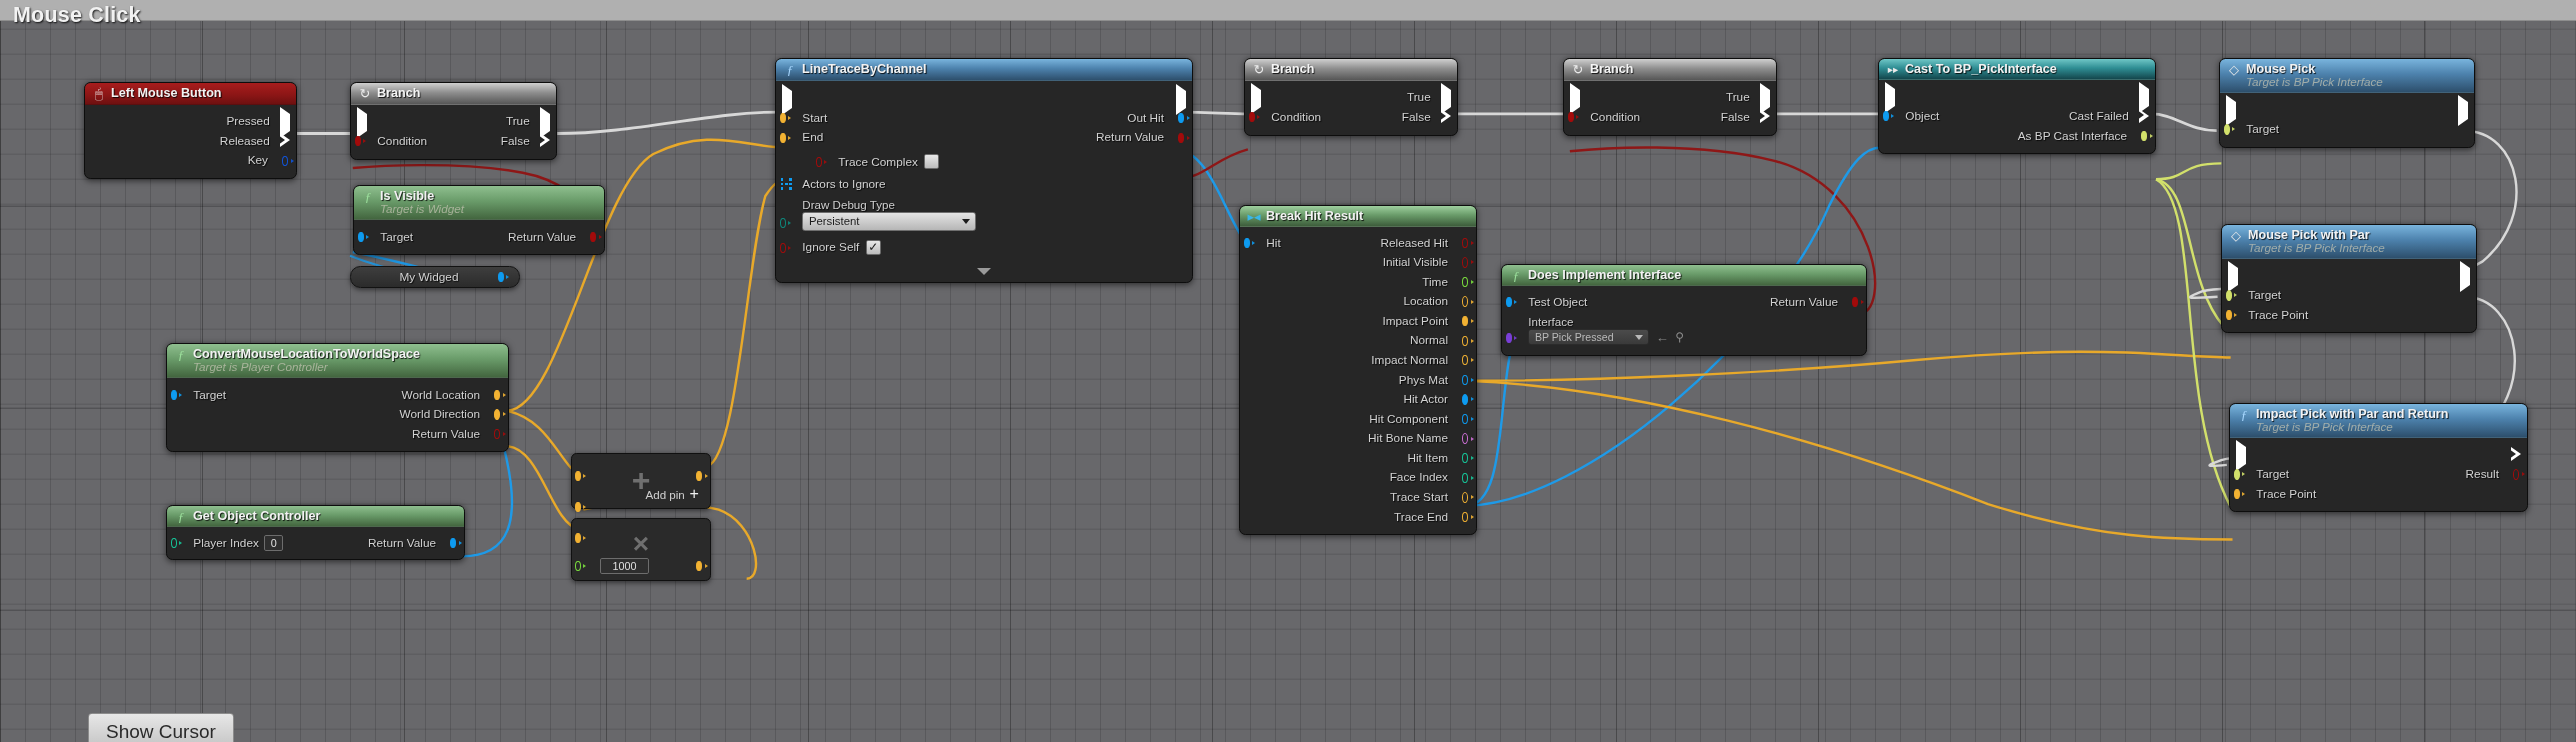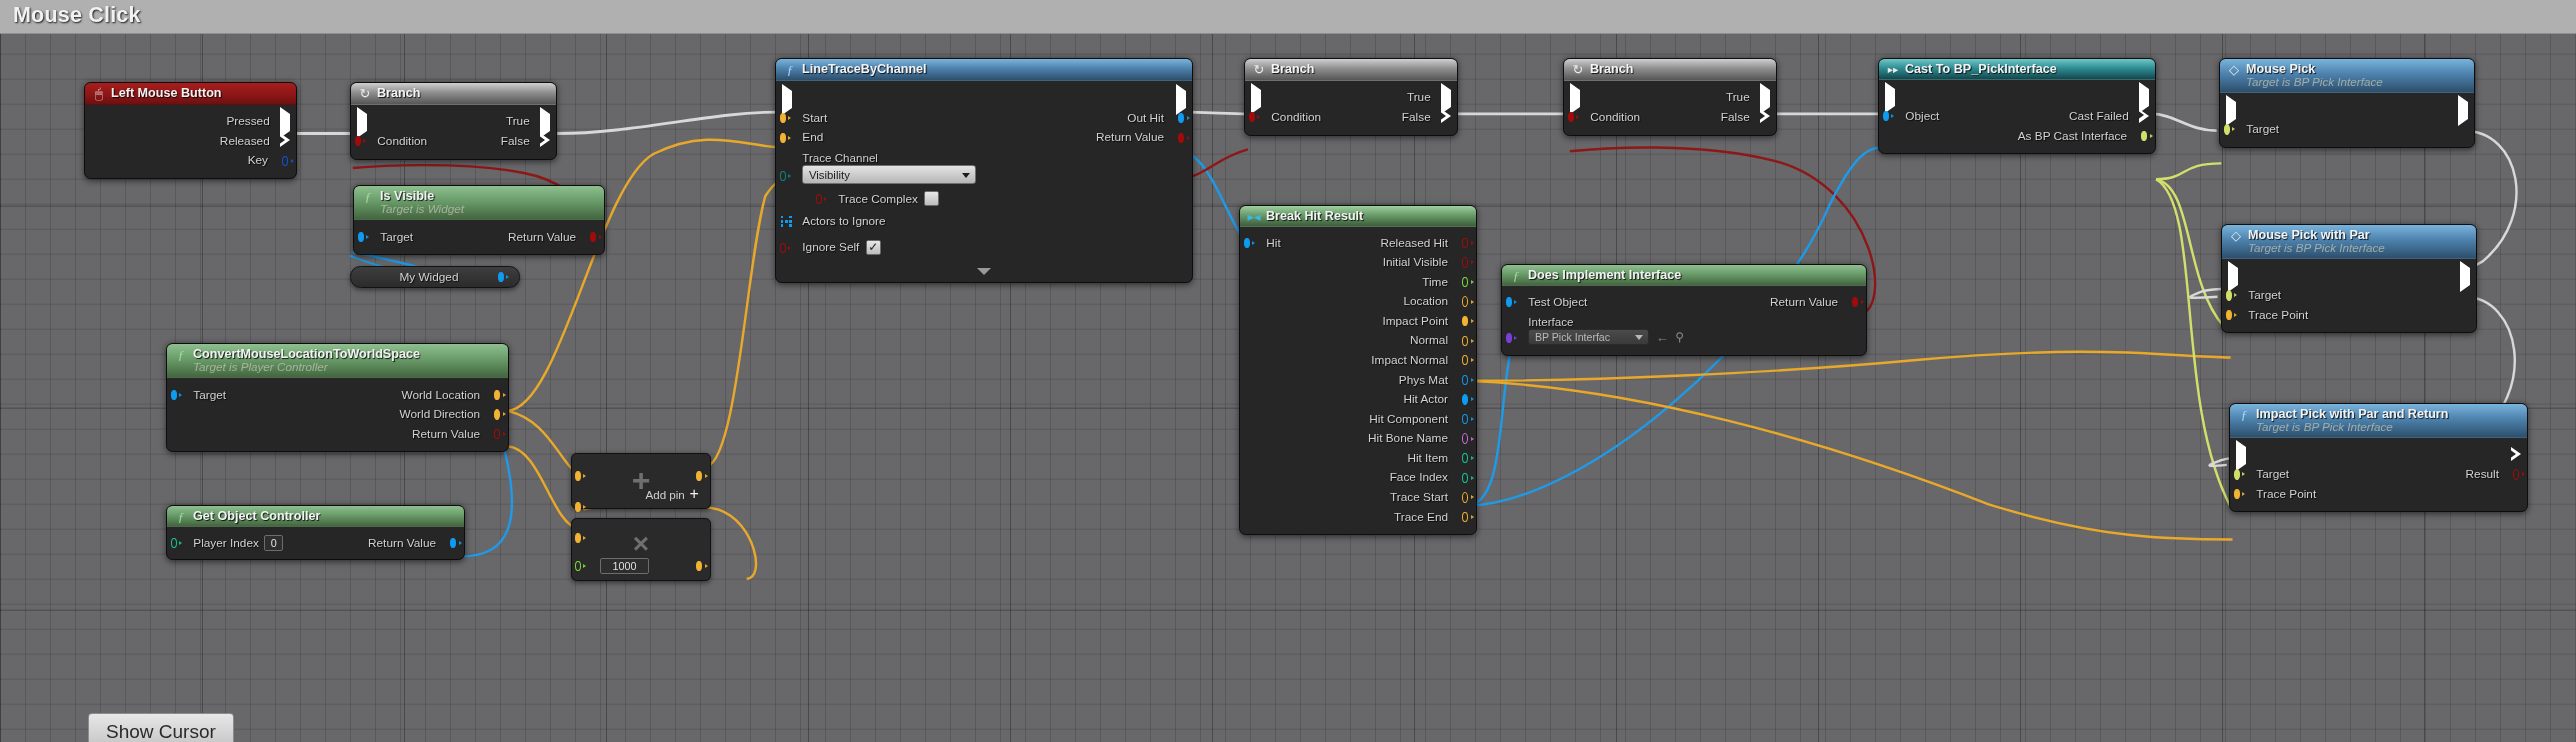--- a/index.html
+++ b/index.html
@@ -16,21 +16,21 @@
     background-image:
       linear-gradient(to right, rgba(0,0,0,.14) 0.9px, transparent 0.9px),
       linear-gradient(to bottom, rgba(0,0,0,.14) 0.9px, transparent 0.9px),
       linear-gradient(to right, rgba(0,0,0,.30) 1.4px, transparent 1.4px),
       linear-gradient(to bottom, rgba(0,0,0,.30) 1.4px, transparent 1.4px);
     background-size: 25px 25px, 25px 25px, 202px 202px, 202px 202px;
     background-position: 0 3.7px,0 3.7px,0 3.7px,0 3.7px;
   }
   
   #comment-bar{
-    position:absolute; left:0; top:0; width:2576px; height:34px;
+    position:absolute; left:0; top:0; width:2576px; height:21px;
     background:#b0b0b0;
     border-bottom:0.9px solid #8e8e8e;
   }
   #comment-title{
     position:absolute; left:13px; top:2.8px;
     font-size:21.5px; font-weight:bold; color:#f2f2f2;
     text-shadow:0.9px 0.9px 1.9px rgba(0,0,0,.85);
     letter-spacing:0.2px;
   }
   
@@ -468,34 +468,20 @@
         <span style="width:17px"></span>
         <span class="lbl">End</span>
         <span class="spacer"></span>
         <span class="lbl">Return Value</span>
         <span class="pin right c-bool pinwrap" style="top:3.7px;right:1.9px;">
             <span class="dot filled"></span>
             <span class="nub"></span>
           </span>
         <span style="width:18.7px"></span>
       </div>
-      <div class="row tall" style="align-items:flex-start;padding-top:3.7px;">
-        <span class="pin left c-byte pinwrap" style="top:22.4px;left:3.7px;">
-            <span class="dot"></span>
-            <span class="nub"></span>
-          </span>
-        <span style="width:17px"></span>
-        <span style="display:block;">
-          <span class="fieldlabel" style="display:block;">Trace Channel</span>
-          <span class="combo">
-            <span>Visibility</span>
-            <span class="ar"></span>
-          </span>
-        </span>
-      </div>
       <div class="row" style="margin-top:5.6px;margin-left:36px;">
         <span class="pin left c-bool pinwrap" style="top:3.7px;left:3.7px;">
             <span class="dot"></span>
             <span class="nub"></span>
           </span>
         <span style="width:17px"></span>
         <span class="lbl">Trace Complex</span>
         <span class="chk empty" style="margin-left:6.5px;">✓</span>
       </div>
       <div class="row" style="margin-top:3.7px;">
@@ -506,20 +492,34 @@
             <i></i>
             <i></i>
             <i></i>
             <i></i>
             <i class="off"></i>
             <i></i>
         </span>
         <span style="width:17px"></span>
         <span class="lbl">Actors to Ignore</span>
       </div>
+      <div class="row tall" style="align-items:flex-start;padding-top:3.7px;">
+        <span class="pin left c-byte pinwrap" style="top:22.4px;left:3.7px;">
+            <span class="dot"></span>
+            <span class="nub"></span>
+          </span>
+        <span style="width:17px"></span>
+        <span style="display:block;">
+          <span class="fieldlabel" style="display:block;">Draw Debug Type</span>
+          <span class="combo">
+            <span>Persistent</span>
+            <span class="ar"></span>
+          </span>
+        </span>
+      </div>
       <div class="row" style="margin-top:7.5px;">
         <span class="pin left c-bool pinwrap" style="top:3.7px;left:3.7px;">
             <span class="dot"></span>
             <span class="nub"></span>
           </span>
         <span style="width:17px"></span>
         <span class="lbl">Ignore Self</span>
         <span class="chk" style="margin-left:6.5px;">✓</span>
       </div>
       <div class="collapse">
@@ -744,21 +744,21 @@
       <div class="row tall" style="align-items:flex-start;padding-top:3.7px;">
         <span class="pin left c-class pinwrap" style="top:20.5px;left:3.7px;">
             <span class="dot filled"></span>
             <span class="nub"></span>
           </span>
         <span style="width:17px"></span>
         <span style="display:block;">
           <span class="fieldlabel" style="display:block;">Interface</span>
           <span style="display:flex;align-items:center;gap:6.5px;">
             <span class="combo small">
-              <span>BP Pick Interfac</span>
+              <span>BP Pick Pressed</span>
               <span class="ar" style="top:4.7px;"></span>
             </span>
             <span style="color:#8b8b8b;font-size:13px;">←</span>
             <span style="color:#8b8b8b;font-size:12px;">⚲</span>
           </span>
         </span>
       </div>
     </div>
   </div>
 

